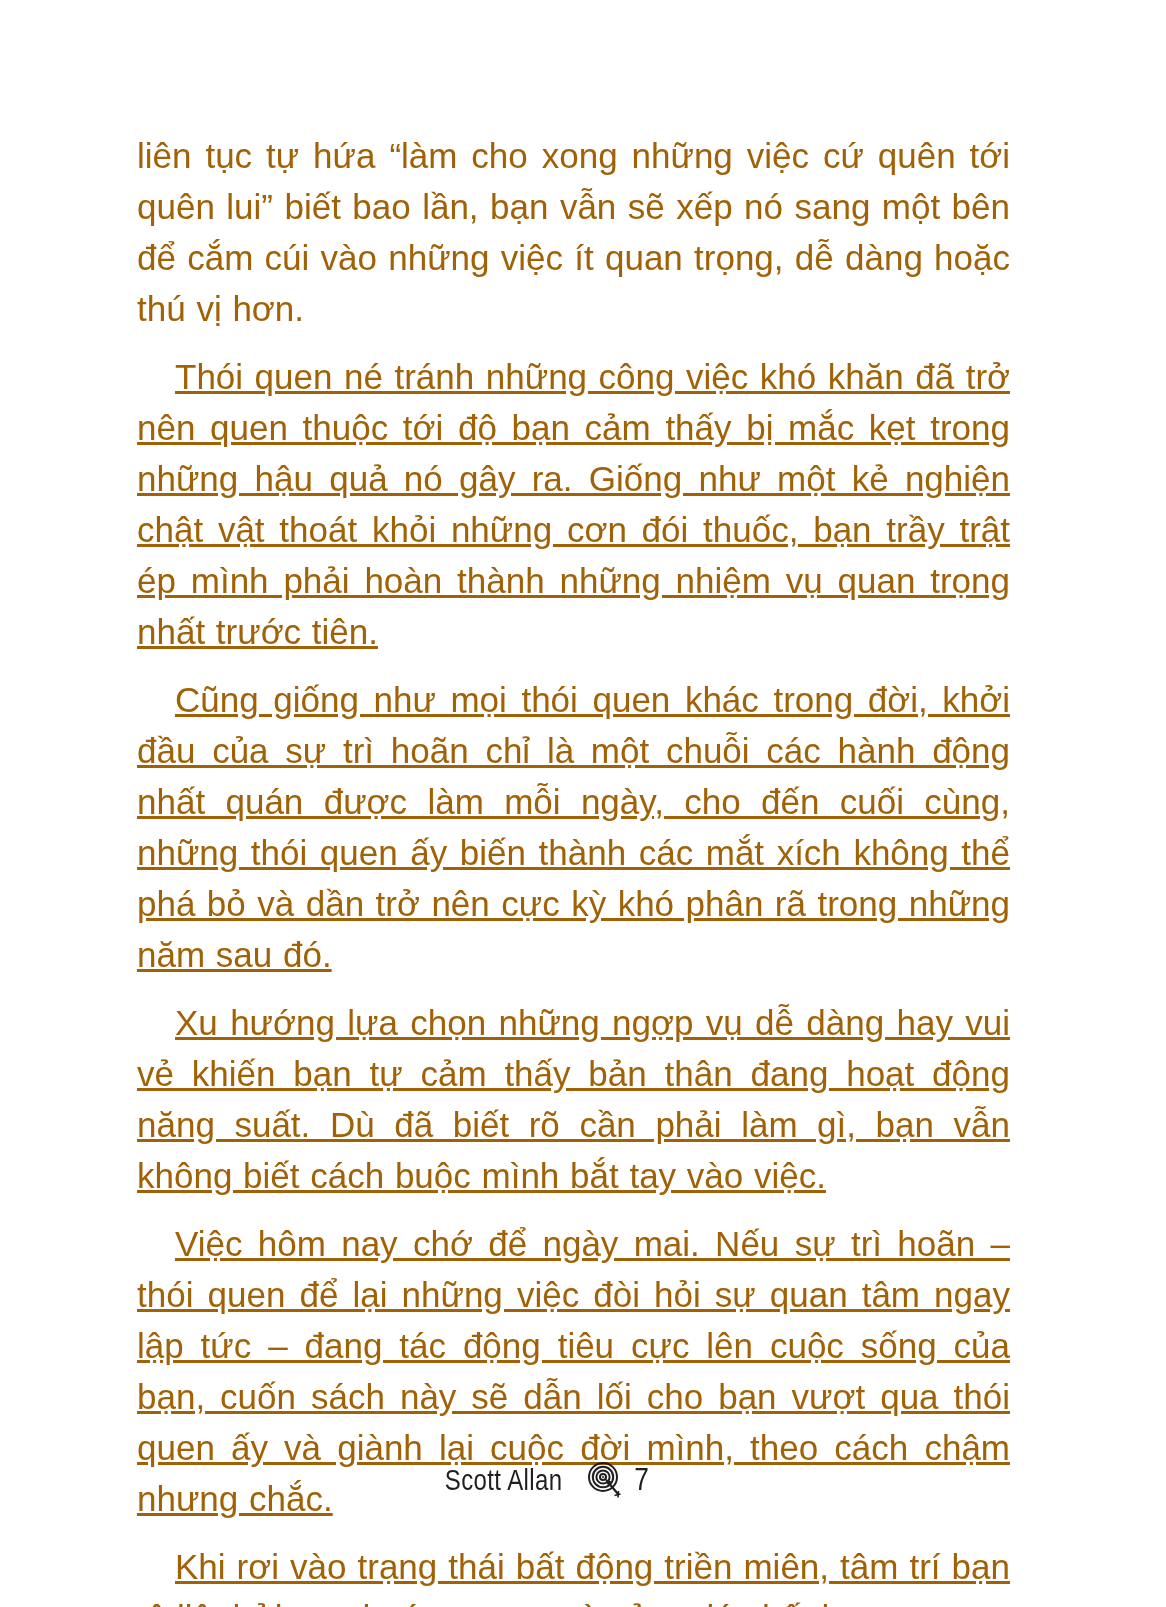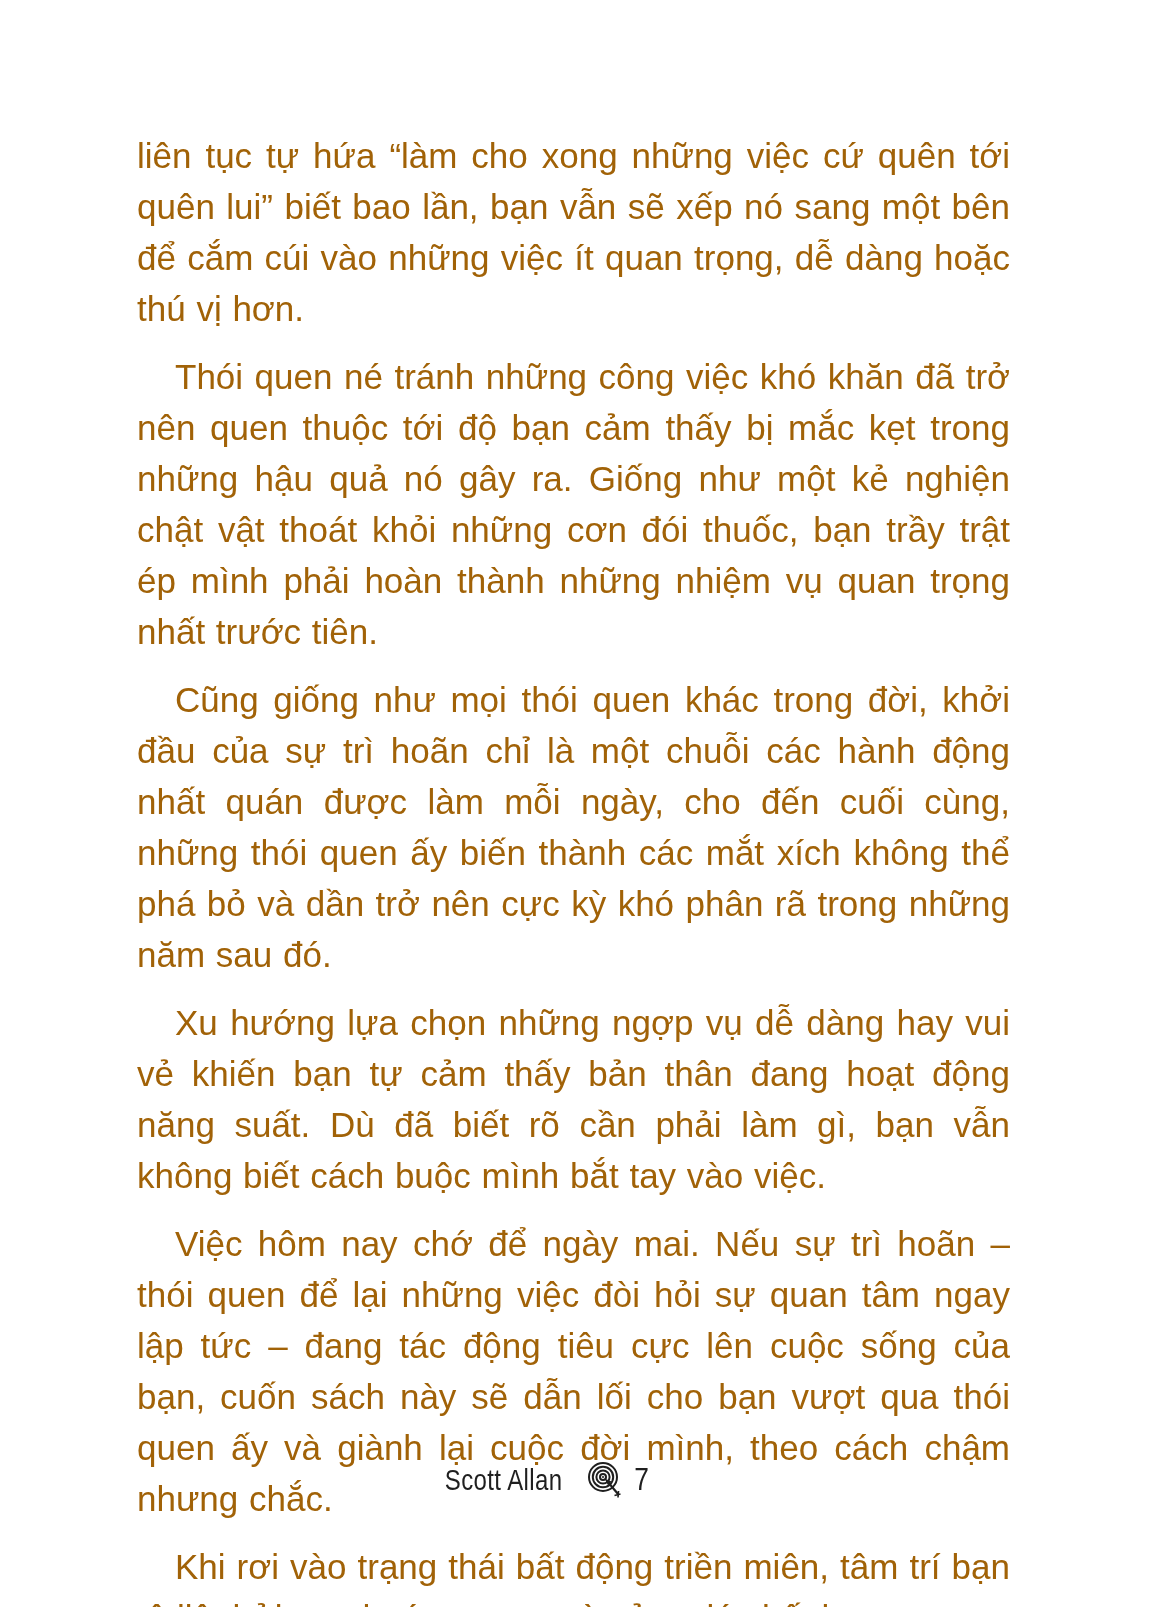--- a/index.html
+++ b/index.html
@@ -29,20 +29,21 @@
     line-height: 51px;
   }
   .text-block p {
     margin: 0 0 17px 0;
     text-align: justify;
     text-align-last: left;
     word-spacing: 1px;
   }
   .text-block p.indent {
     text-indent: 38px;
+    text-decoration: underline;
   }
   .footer {
     position: absolute;
     top: 1460px;
     left: 0;
     right: 0;
     display: flex;
     align-items: center;
     justify-content: center;
     gap: 9px;

